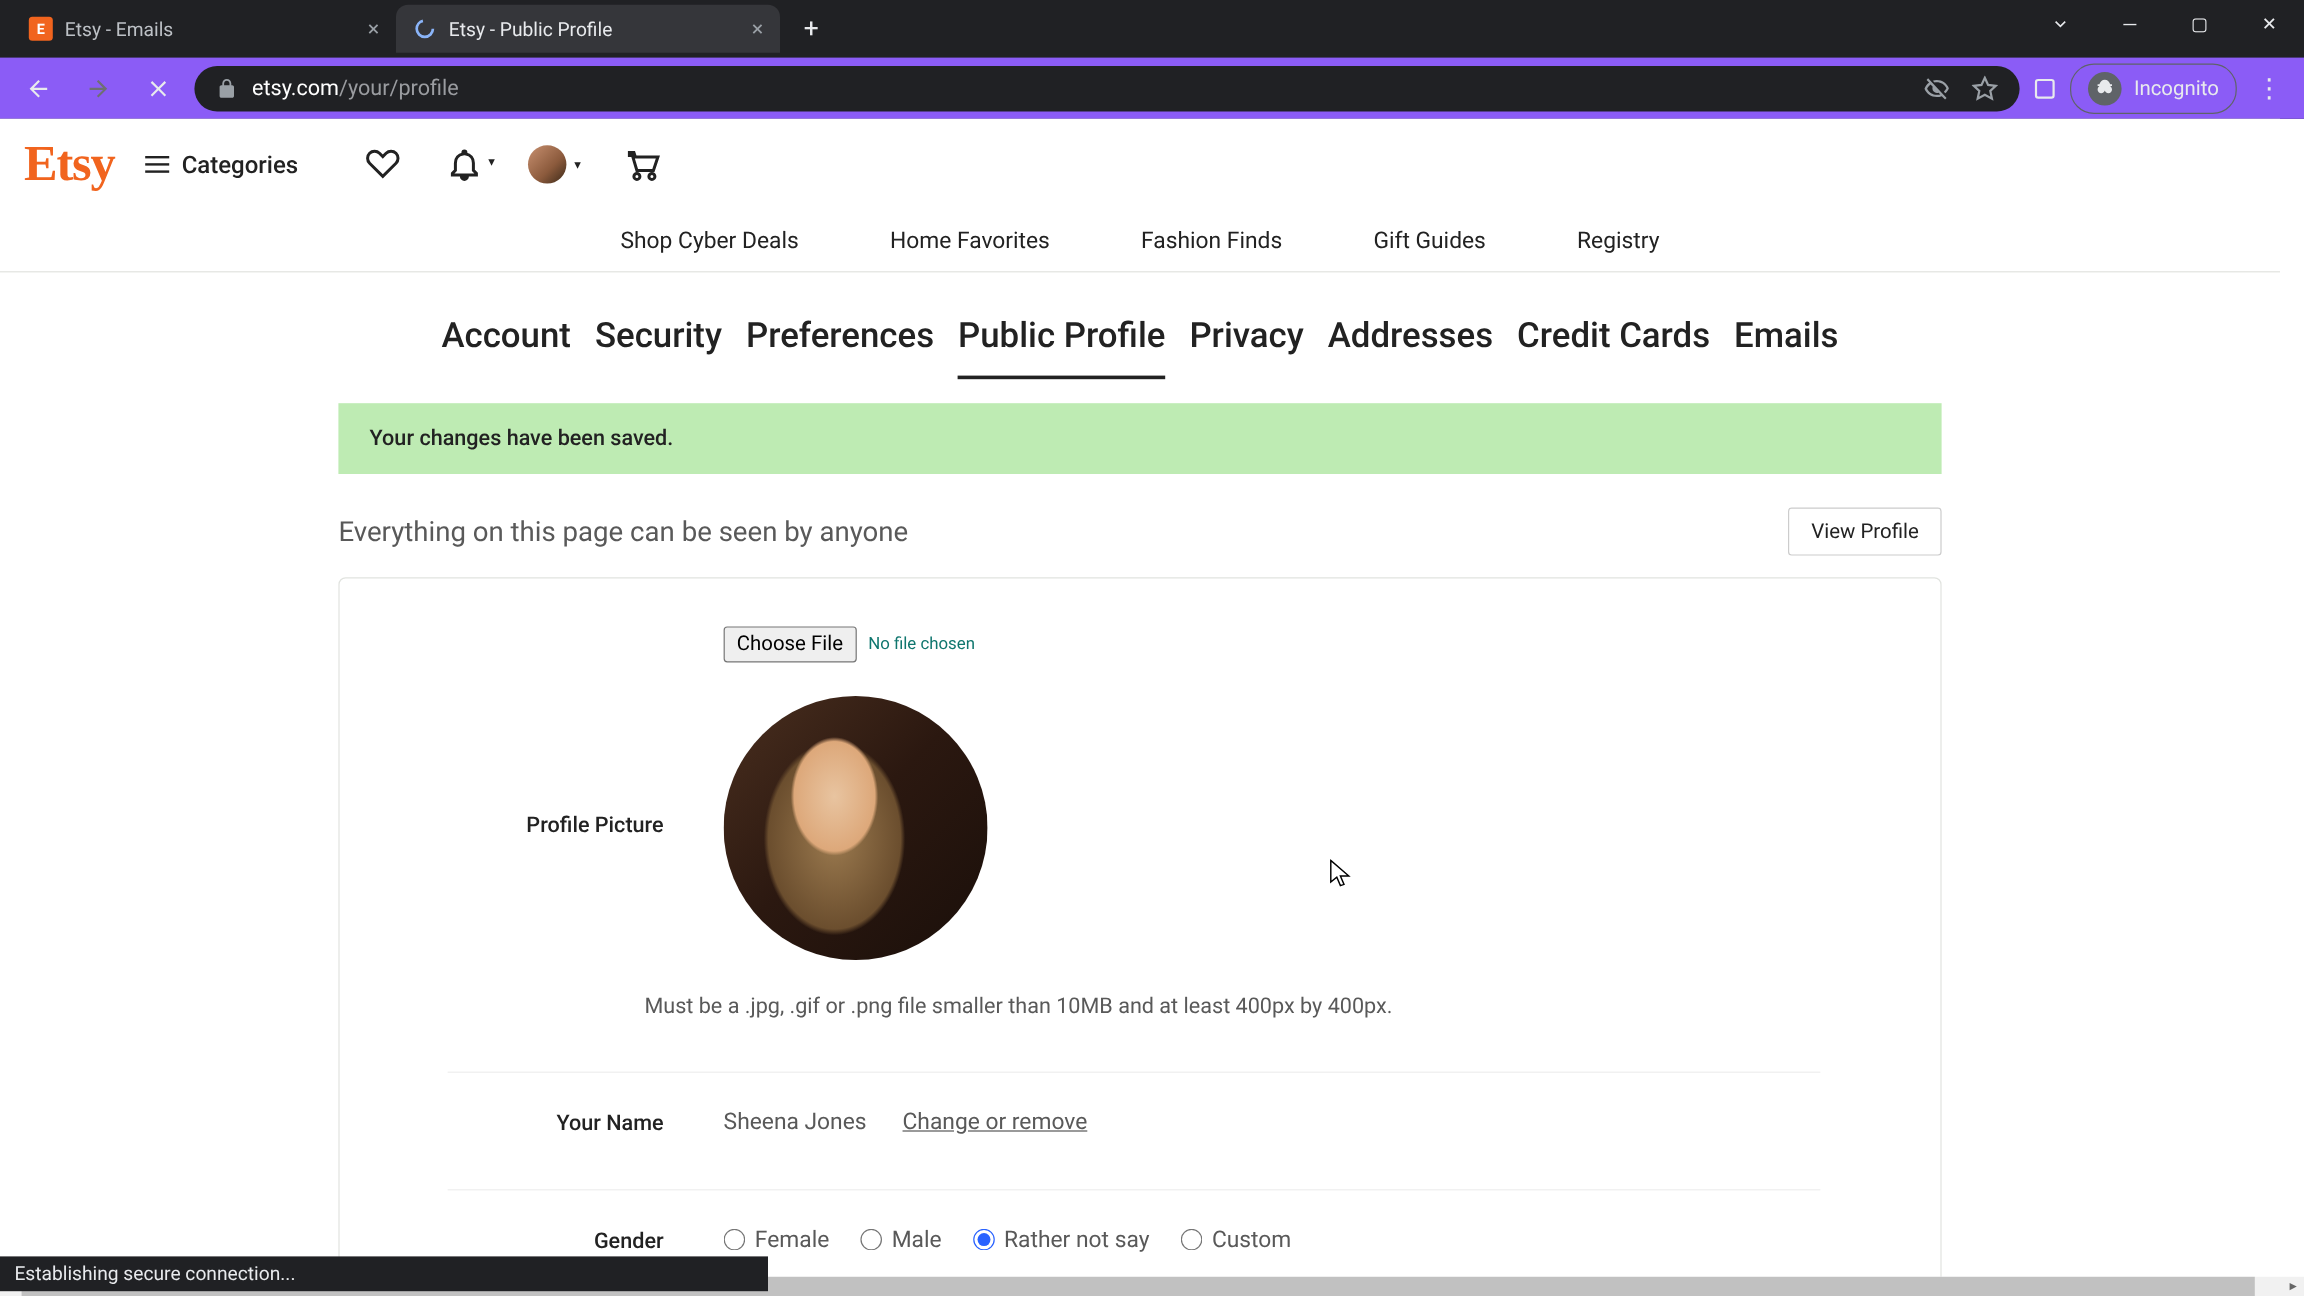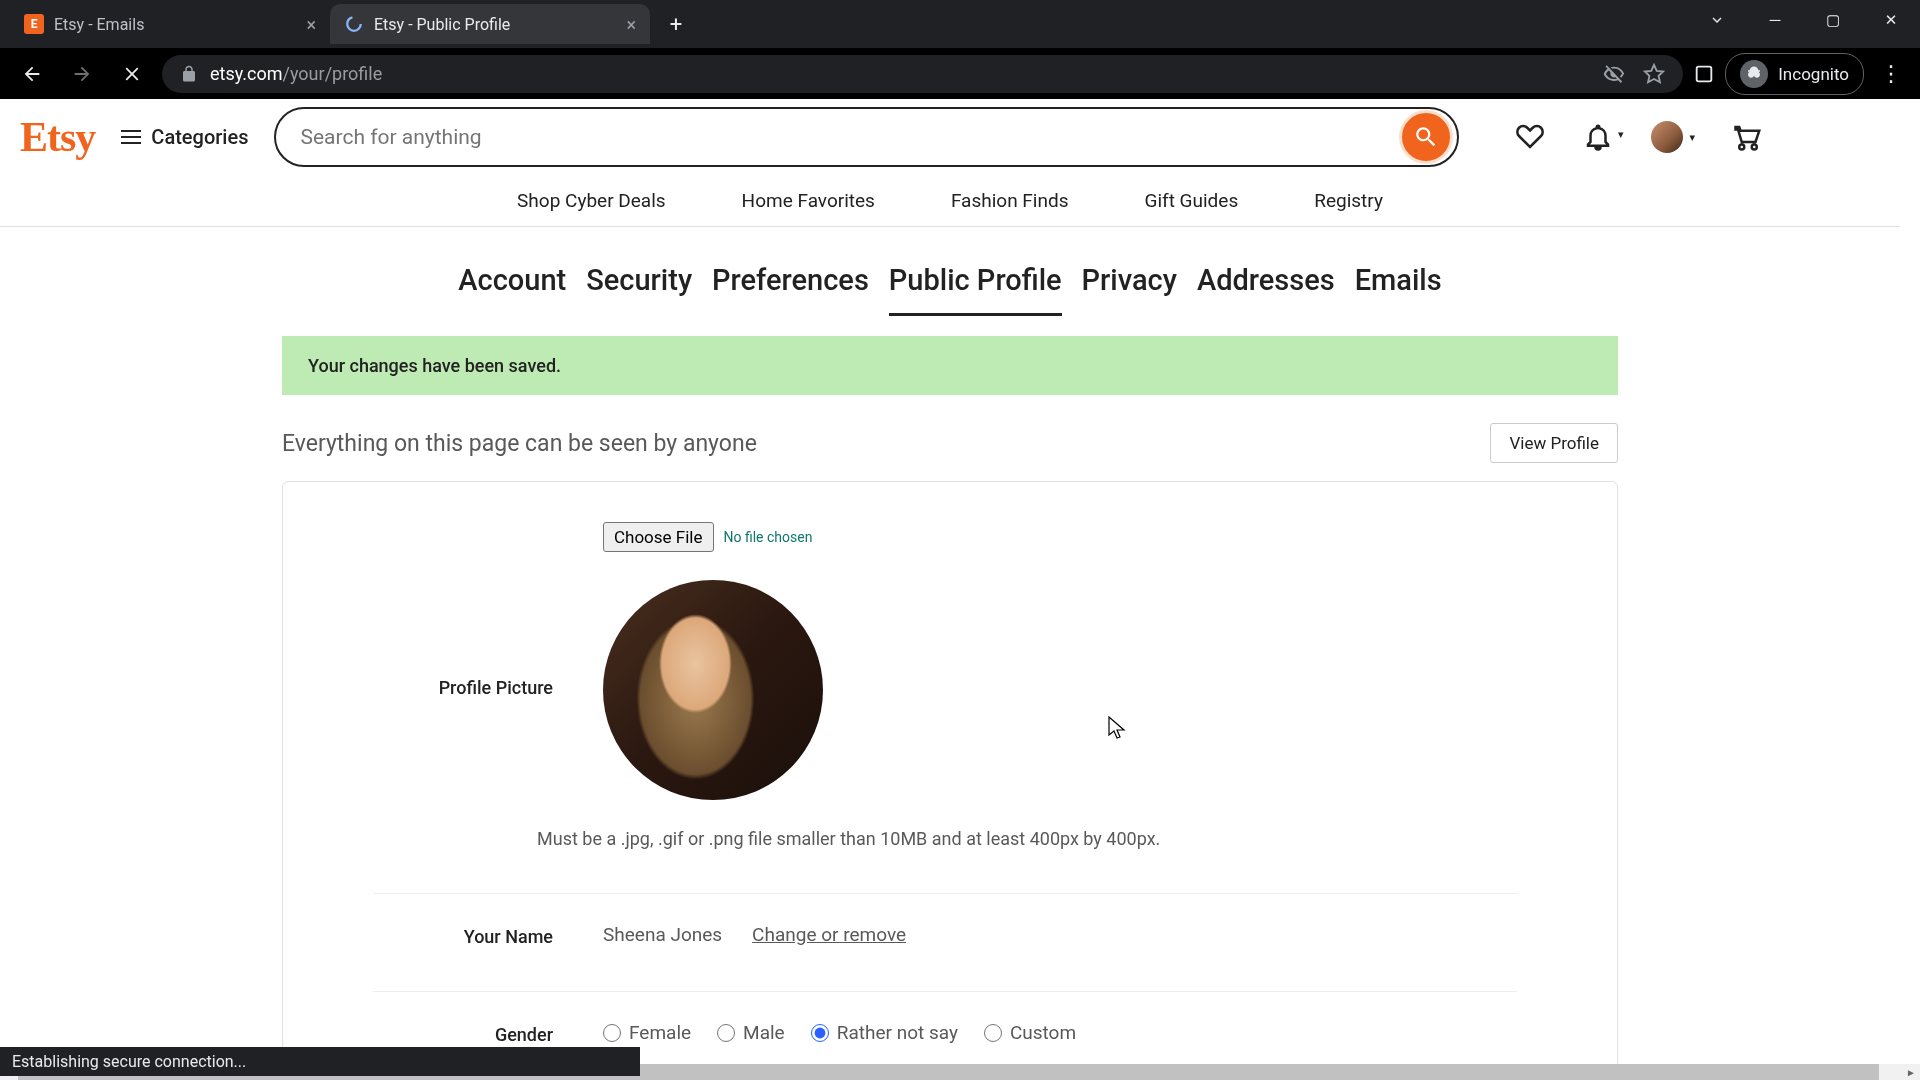--- a/index.html
+++ b/index.html
@@ -8,21 +8,21 @@
 .tab-bar{height:48px;display:flex;align-items:center;padding-left:10px}
 .tab{height:40px;width:320px;display:flex;align-items:center;padding:0 14px;border-radius:10px 10px 0 0;font-size:16px;gap:10px;position:relative}
 .tab.inactive{color:#bdc1c6}
 .tab.active{background:#35363a;color:#e8eaed}
 .tab-favicon{width:20px;height:20px;border-radius:3px;display:flex;align-items:center;justify-content:center;font-size:12px;font-weight:bold}
 .tab-favicon.etsy{background:#f1641e;color:#fff}
 .tab-close{margin-left:auto;font-size:18px;color:#9aa0a6;cursor:pointer}
 .new-tab{width:36px;height:36px;display:flex;align-items:center;justify-content:center;color:#e8eaed;font-size:22px;margin-left:8px;cursor:pointer}
 .window-controls{position:absolute;top:0;right:0;display:flex;height:40px}
 .win-ctrl{width:58px;display:flex;align-items:center;justify-content:center;color:#e8eaed;font-size:15px}
-.addr-row{height:51px;background:#000000;display:flex;align-items:center;padding:0 12px;gap:10px}
+.addr-row{height:51px;background:#8b5cf6;display:flex;align-items:center;padding:0 12px;gap:10px}
 .nav-btn{width:40px;height:40px;display:flex;align-items:center;justify-content:center;border-radius:50%;cursor:pointer}
 .nav-btn svg{width:22px;height:22px;fill:#e8eaed}
 .nav-btn.disabled svg{fill:#6e6f72}
 .addr-bar{flex:1;height:38px;background:#202124;border-radius:19px;display:flex;align-items:center;padding:0 18px;gap:12px;color:#e8eaed;font-size:18px}
 .addr-bar .domain{color:#fff}
 .addr-bar .path{color:#9a9ca0}
 .addr-icons-right{margin-left:auto;display:flex;gap:18px;align-items:center}
 .incognito-area{display:flex;align-items:center;gap:10px;color:#e8eaed;font-size:17px;padding:6px 14px;border:1px solid #5f6368;border-radius:20px}
 .incognito-icon{width:28px;height:28px;background:#5f6368;border-radius:50%;display:flex;align-items:center;justify-content:center}
 .kebab{width:34px;display:flex;align-items:center;justify-content:center;color:#e8eaed;font-size:22px}
@@ -157,28 +157,20 @@
   <div class="etsy-header">
     <div class="etsy-logo">Etsy</div>
     <div class="categories-btn">
       <div class="hamburger">
           <span></span>
           <span></span>
           <span></span>
         </div>
       <span>Categories</span>
     </div>
-    <div class="search-wrap">
-      <input class="search-input" placeholder="Search for anything" style="">
-      <div class="search-btn">
-        <svg viewBox="0 0 24 24">
-            <path d="M15.5 14h-.8l-.3-.3c1-1.1 1.6-2.6 1.6-4.2C16 5.9 13.1 3 9.5 3S3 5.9 3 9.5 5.9 16 9.5 16c1.6 0 3.1-.6 4.2-1.6l.3.3v.8l5 5 1.5-1.5-5-5zm-6 0C7 14 5 12 5 9.5S7 5 9.5 5 14 7 14 9.5 12 14 9.5 14z"></path>
-          </svg>
-      </div>
-    </div>
     <div class="hdr-icons">
       <div class="hdr-icon">
           <svg viewBox="0 0 24 24">
             <path d="M20.8 4.6c-1.8-1.8-4.8-1.8-6.6 0L12 6.8 9.8 4.6c-1.8-1.8-4.8-1.8-6.6 0s-1.8 4.8 0 6.6L12 20l8.8-8.8c1.8-1.8 1.8-4.8 0-6.6z"></path>
           </svg>
         </div>
       <div class="hdr-icon">
           <svg viewBox="0 0 24 24">
             <path d="M18 16v-5c0-3-2-5.5-5-6V4c0-.6-.4-1-1-1s-1 .4-1 1v1c-3 .5-5 3-5 6v5l-2 2v1h16v-1l-2-2zM12 22c1.1 0 2-.9 2-2h-4c0 1.1.9 2 2 2z"></path>
           </svg>
@@ -204,20 +196,21 @@
   </div>
 
   <div class="content">
     <div class="settings-tabs">
       <div class="stab">Account</div>
       <div class="stab">Security</div>
       <div class="stab">Preferences</div>
       <div class="stab active">Public Profile</div>
       <div class="stab">Privacy</div>
       <div class="stab">Addresses</div>
+      <div class="stab">Credit Cards</div>
       <div class="stab">Emails</div>
     </div>
 
     <div class="banner">Your changes have been saved.</div>
 
     <div class="subhead-row">
       <div class="subhead">Everything on this page can be seen by anyone</div>
       <button class="view-profile-btn">View Profile</button>
     </div>
 

